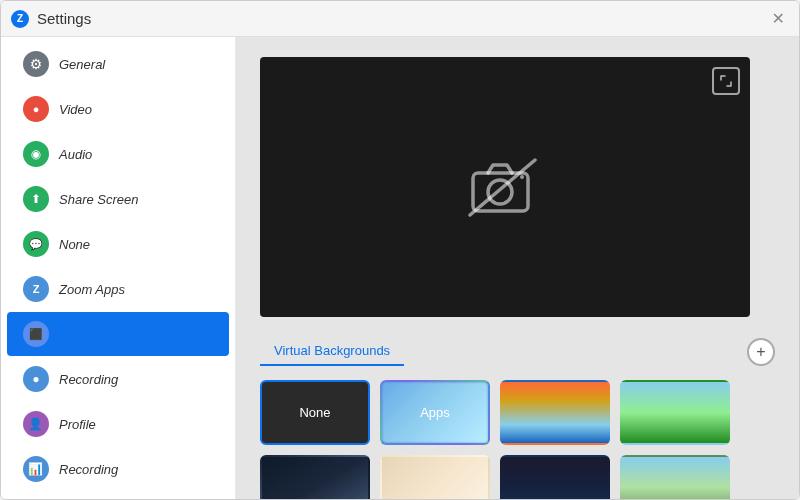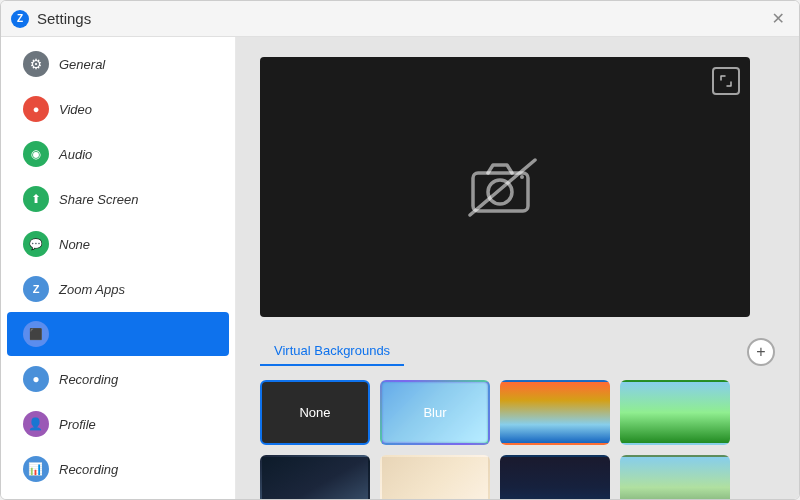--- a/index.html
+++ b/index.html
@@ -348,21 +348,21 @@
       </div>
 
       <div class="bg-grid">
 
         <div class="bg-thumb bg-thumb-none selected">
           <div style="width:100%;height:100%;display:flex;align-items:center;justify-content:center;color:white;font-size:13px;font-weight:400;">None</div>
         </div>
 
         <div class="bg-thumb bg-thumb-blur">
           <div style="width:100%;height:100%;display:flex;align-items:center;justify-content:center;color:white;font-size:13px;font-weight:500;background:linear-gradient(135deg,#5b9bd5 0%,#7eb8d8 40%,#a8d8ea 100%);filter:blur(1px) brightness(1.1);position:absolute;top:0;left:0;right:0;bottom:0;border-radius:4px;"></div>
-          <div style="position:relative;z-index:1;width:100%;height:100%;display:flex;align-items:center;justify-content:center;color:white;font-size:13px;font-weight:500;">Blur</div>
+          <div style="position:relative;z-index:1;width:100%;height:100%;display:flex;align-items:center;justify-content:center;color:white;font-size:13px;font-weight:500;">Apps</div>
         </div>
 
         <div class="bg-thumb bg-thumb-golden">
         </div>
 
         <div class="bg-thumb bg-thumb-nature">
         </div>
       </div>
 
       <div class="bg-grid-row2">

